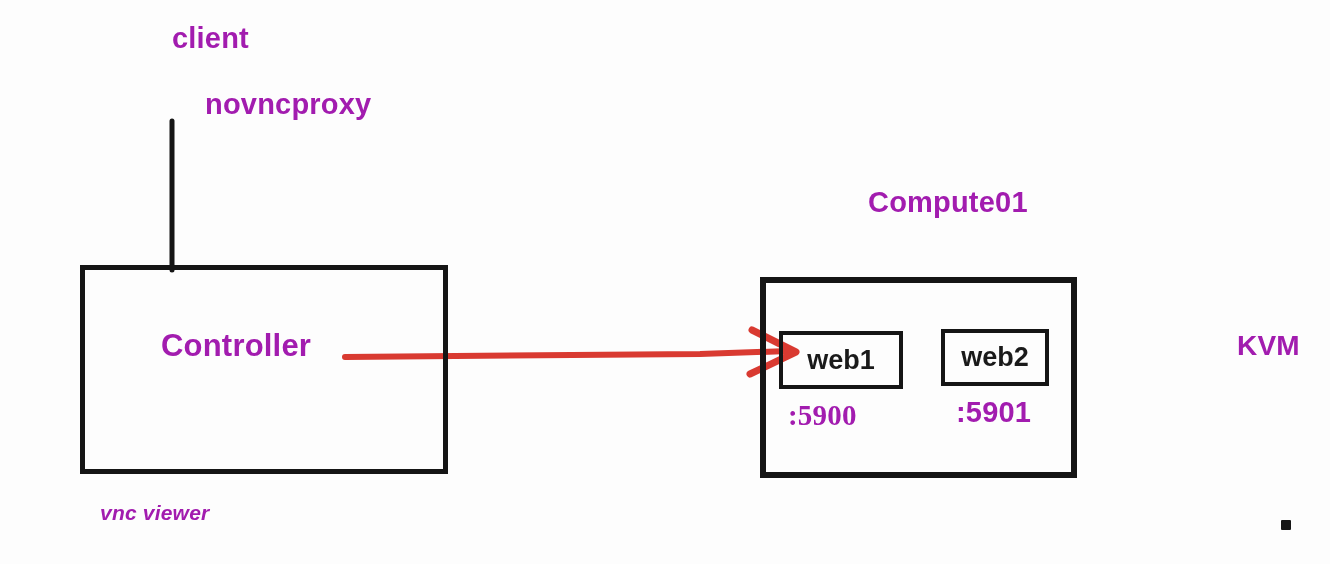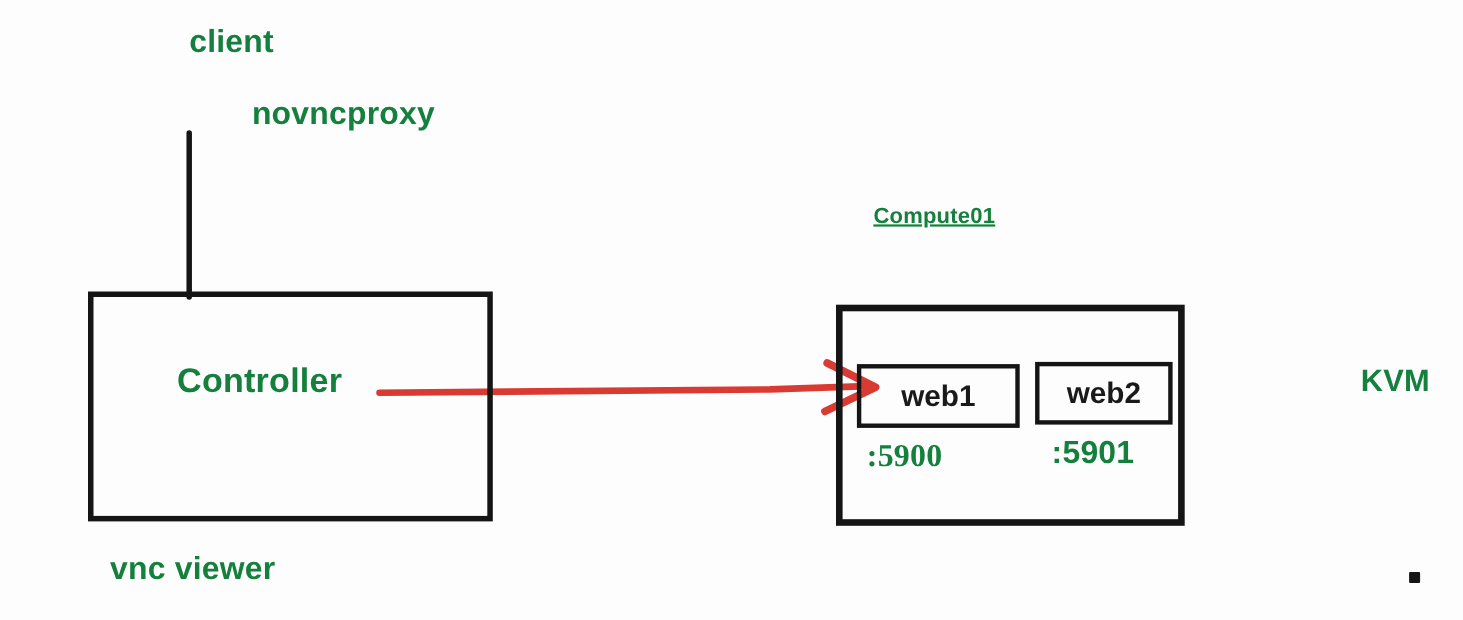--- a/index.html
+++ b/index.html
@@ -12,29 +12,29 @@
   .canvas {
     position: relative;
     width: 1330px;
     height: 564px;
     background: #fdfdfd;
     color: #1a1a1a;
   }
   .lbl {
     position: absolute;
     font-weight: bold;
-    color: #15803d;
+    color: #a21caf;
     white-space: nowrap;
     letter-spacing: 0.2px;
   }
   .lbl-client      { left: 172px; top: 22px;  font-size: 29px; }
-  .lbl-novncproxy  { left: 205px; top: 88px;  font-size: 29px; margin-left: 24px; }
+  .lbl-novncproxy  { left: 205px; top: 88px;  font-size: 29px; }
   .lbl-service     { left: 234px; top: 150px; font-size: 27px; }
-  .lbl-vncviewer   { left: 100px; top: 501px; font-size: 29px; }
-  .lbl-compute01   { left: 794px; top: 186px; font-size: 20px; text-decoration: underline; }
+  .lbl-vncviewer   { left: 100px; top: 501px; font-size: 21px; font-style: italic; }
+  .lbl-compute01   { left: 868px; top: 186px; font-size: 29px; }
   .lbl-vncserver   { left: 823px; top: 493px; font-size: 29px; }
   .lbl-kvm         { left: 1237px; top: 330px; font-size: 28px; }
   .lbl-controller  { left: 161px; top: 328px; font-size: 31px; }
   .lbl-port5900    { left: 788px; top: 399px; font-size: 29px; font-family: Liberation Serif, serif; }
   .lbl-port5901    { left: 956px; top: 396px; font-size: 29px; }
 
   .box {
     position: absolute;
     border: 5px solid #151515;
     background: transparent;
@@ -45,22 +45,22 @@
   .vmbox {
     position: absolute;
     border: 4px solid #151515;
     display: flex;
     align-items: center;
     justify-content: center;
     font-weight: bold;
     font-size: 27px;
     color: #1a1a1a;
   }
-  .vmbox-web1 { left: 779px; top: 331px; width: 148px; height: 58px; }
-  .vmbox-web2 { left: 941px; top: 329px; width: 125px; height: 57px; }
+  .vmbox-web1 { left: 779px; top: 331px; width: 124px; height: 58px; }
+  .vmbox-web2 { left: 941px; top: 329px; width: 108px; height: 57px; }
 
   svg.overlay {
     position: absolute;
     left: 0; top: 0;
     width: 1330px;
     height: 564px;
     pointer-events: none;
   }
 
   .dot {

